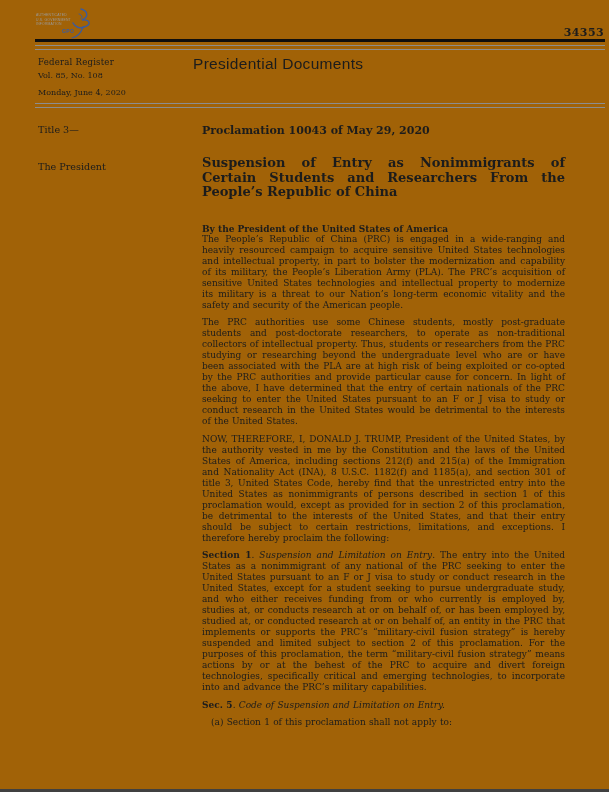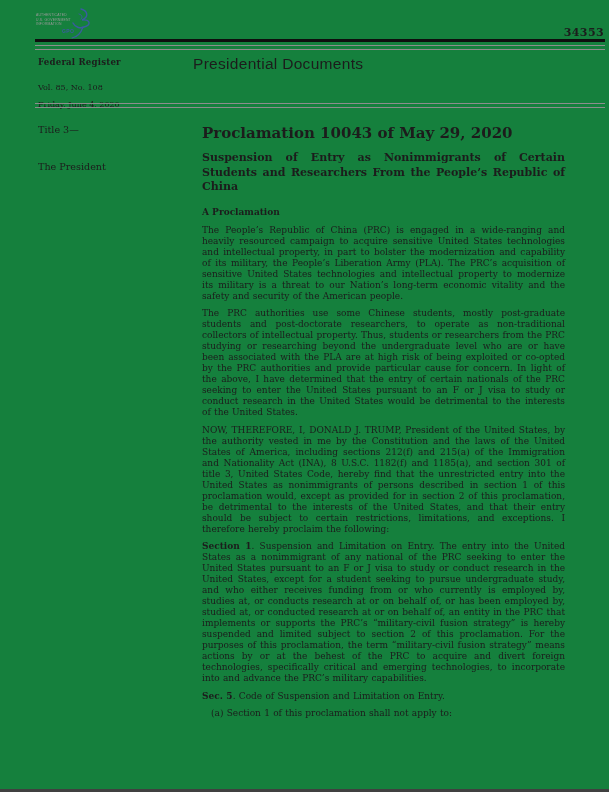--- a/index.html
+++ b/index.html
@@ -1,20 +1,20 @@
 <!DOCTYPE html>
 <html lang="en"><head>
 <meta charset="utf-8">
 <style>
   html, body { margin:0; padding:0; background:#ffffff; }
   .page {
     position: relative;
     width: 609px;
     height: 792px;
-    background: #15803d;
+    background: #a16207;
     overflow: hidden;
     color: #1c1c1c;
     font-family: "DejaVu Serif", "Liberation Serif", serif;
   }
 
   
   .gpo-logo { position: absolute; top: 8px; left: 35px; width: 60px; height: 32px; }
 
   
   .page-number {
@@ -26,53 +26,53 @@
     height: 0; border-top: 3px solid #0e0e0e;
   }
   .rule-double {
     position: absolute; left: 35px; right: 4px;
     height: 3px; border-top: 1px solid #8d8d8d; border-bottom: 1px solid #8d8d8d;
   }
   .rule-double.upper { top: 45px; }
   .rule-double.lower { top: 103px; }
 
   .masthead-left { position: absolute; top: 57px; left: 38px; width: 150px; }
-  .fr-title { font-size: 8.6px; font-weight: bold; letter-spacing: 0.2px; }
-  .fr-vol   { font-size: 8px; margin-top: 16px; }
+  .fr-title { font-size: 8.6px; font-weight: normal; letter-spacing: 0.2px; }
+  .fr-vol   { font-size: 8px; margin-top: 4px; }
   .fr-date  { font-size: 8px; margin-top: 8px; }
 
   .masthead-title {
     position: absolute; top: 55px; left: 193px;
     font-family: "Liberation Sans", sans-serif;
     font-size: 15.5px; font-weight: normal; letter-spacing: 0.3px;
   }
 
   
   .sidebar { position: absolute; top: 124px; left: 38px; width: 150px; }
   .sidebar-title, .sidebar-sub { font-size: 9.6px; font-weight: normal; }
   .sidebar-sub { margin-top: 26px; }
 
   .doc {
     position: absolute; top: 124px; left: 202px; width: 363px;
   }
-  .proc-line { font-size: 15px; font-weight: bold; margin: 0; }
+  .proc-line { font-size: 11px; font-weight: bold; margin: 0; }
   .doc-title {
-    font-size: 11px; font-weight: bold; line-height: 14.5px;
-    margin: 9px 0 0 0; text-align: justify;
+    font-size: 13px; font-weight: bold; line-height: 14.5px;
+    margin: 19px 0 0 0; text-align: justify;
   }
   .by-line   { font-size: 9px; font-weight: bold; margin: 24px 0 0 0; }
   .proc-label{ font-size: 9px; font-weight: bold; margin: 12px 0 8px 0; }
 
   .doc p.body-text {
     font-size: 9px; line-height: 11px;
     text-align: justify; text-justify: inter-word;
     margin: 0 0 6.5px 0; word-spacing: 0.4px;
   }
   .sec-label { font-weight: bold; }
-  .sec-title { }
+  .sec-title { font-style: italic; }
   .sub-item  { text-indent: 9px; margin: 0 0 3px 0 !important; }
 
   
   .bottom-bar {
     position: absolute; left: 0; right: 0; bottom: 0; height: 3px;
     background: #404040;
   }
 
   .logo-line { font-family: "Liberation Sans", sans-serif; }
 </style>
@@ -93,35 +93,35 @@
     <text class="logo-line" x="27" y="25" font-size="5" font-weight="bold" fill="#3a5ba0" letter-spacing="0.4">GPO</text>
   </svg>
 
   <div class="page-number">34353</div>
   <div class="rule-thick"></div>
   <div class="rule-double upper"></div>
 
   <div class="masthead-left">
     <div class="fr-title">Federal Register</div>
     <div class="fr-vol">Vol. 85, No. 108</div>
-    <div class="fr-date">Friday, June 4, 2020</div>
+    <div class="fr-date">Monday, June 4, 2020</div>
   </div>
   <h1 class="masthead-title" style="margin:0;">Presidential Documents</h1>
 
   <div class="rule-double lower"></div>
 
   <aside class="sidebar">
     <div class="sidebar-title">Title 3—</div>
     <div class="sidebar-sub">The President</div>
   </aside>
 
   <main class="doc">
     <p class="proc-line">Proclamation 10043 of May 29, 2020</p>
     <h2 class="doc-title">Suspension of Entry as Nonimmigrants of Certain Students and Researchers From the People’s Republic of China</h2>
-    <p class="proc-label">A Proclamation</p>
+    <p class="by-line">By the President of the United States of America</p>
 
     <p class="body-text">The People’s Republic of China (PRC) is engaged in a wide-ranging and heavily resourced campaign to acquire sensitive United States technologies and intellectual property, in part to bolster the modernization and capability of its military, the People’s Liberation Army (PLA). The PRC’s acquisition of sensitive United States technologies and intellectual property to modernize its military is a threat to our Nation’s long-term economic vitality and the safety and security of the American people.</p>
     <p class="body-text">The PRC authorities use some Chinese students, mostly post-graduate students and post-doctorate researchers, to operate as non-traditional collectors of intellectual property. Thus, students or researchers from the PRC studying or researching beyond the undergraduate level who are or have been associated with the PLA are at high risk of being exploited or co-opted by the PRC authorities and provide particular cause for concern. In light of the above, I have determined that the entry of certain nationals of the PRC seeking to enter the United States pursuant to an F or J visa to study or conduct research in the United States would be detrimental to the interests of the United States.</p>
     <p class="body-text">NOW, THEREFORE, I, DONALD J. TRUMP, President of the United States, by the authority vested in me by the Constitution and the laws of the United States of America, including sections 212(f) and 215(a) of the Immigration and Nationality Act (INA), 8 U.S.C. 1182(f) and 1185(a), and section 301 of title 3, United States Code, hereby find that the unrestricted entry into the United States as nonimmigrants of persons described in section 1 of this proclamation would, except as provided for in section 2 of this proclamation, be detrimental to the interests of the United States, and that their entry should be subject to certain restrictions, limitations, and exceptions. I therefore hereby proclaim the following:</p>
 
     <p class="body-text">
       <span class="sec-label">Section 1</span><span>. </span><span class="sec-title">Suspension and Limitation on Entry</span><span>. The entry into the United States as a nonimmigrant of any national of the PRC seeking to enter the United States pursuant to an F or J visa to study or conduct research in the United States, except for a student seeking to pursue undergraduate study, and who either receives funding from or who currently is employed by, studies at, or conducts research at or on behalf of, or has been employed by, studied at, or conducted research at or on behalf of, an entity in the PRC that implements or supports the PRC’s “military-civil fusion strategy” is hereby suspended and limited subject to section 2 of this proclamation. For the purposes of this proclamation, the term “military-civil fusion strategy” means actions by or at the behest of the PRC to acquire and divert foreign technologies, specifically critical and emerging technologies, to incorporate into and advance the PRC’s military capabilities.</span>
     </p>
 
     <p class="body-text">

